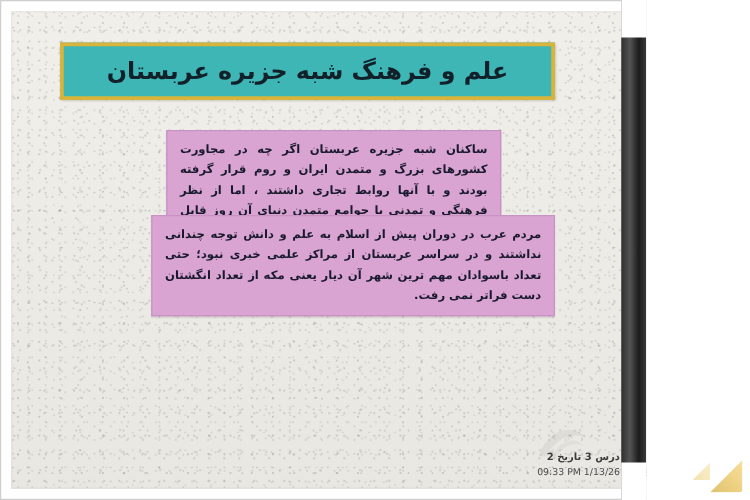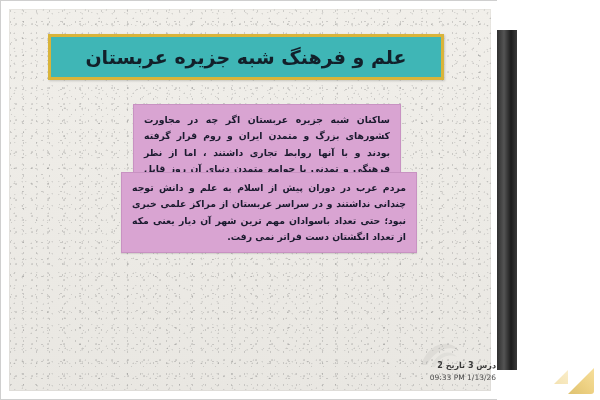--- a/index.html
+++ b/index.html
@@ -46,20 +46,21 @@
       radial-gradient(circle at 73% 74%, rgba(110,110,110,0.28) 0.7px, transparent 0.9px),
       radial-gradient(circle at 88% 40%, rgba(130,130,130,0.24) 0.6px, transparent 0.9px),
       radial-gradient(circle at 21% 86%, rgba(105,105,105,0.24) 0.7px, transparent 0.9px),
       radial-gradient(circle at 63% 8%,  rgba(125,125,125,0.22) 0.6px, transparent 0.9px),
       radial-gradient(circle at 44% 94%, rgba(115,115,115,0.24) 0.7px, transparent 0.9px),
       linear-gradient(0deg, #e9e7e2, #f1efea);
     background-size:
       13px 11px, 17px 15px, 11px 13px, 19px 17px,
       15px 12px, 12px 18px, 21px 14px, 16px 16px, 100% 100%;
     box-shadow: inset 0 0 0 1px rgba(0,0,0,0.04);
+    padding-left: 10px;
   }
 
   
   .spine {
     position: absolute;
     left: 497px;
     top: 0;
     width: 20px;
     height: 400px;
     background: linear-gradient(90deg,#2f2f2f 0%, #545454 35%, #1c1c1c 70%, #3a3a3a 100%);
@@ -142,21 +143,21 @@
     color: #1a1a2e;
     direction: rtl;
     text-align: justify;
     font-size: 9.3px;
     line-height: 1.75;
     font-weight: bold;
     font-family: "DejaVu Sans", sans-serif;
     box-shadow: 0 1px 1px rgba(0,0,0,0.10);
   }
   #para-1 { left: 124px; top: 95px;  width: 268px; }
-  #para-2 { left: 112px; top: 163px; width: 296px; }
+  #para-2 { left: 112px; top: 163px; width: 323px; }
   #para-3 { left: 100px; top: 231px; width: 320px; }
 
   
   .footer-lesson {
     position: absolute;
     right: 104px;
     bottom: 30px;
     font-size: 8px;
     font-weight: bold;
     color: #3a3a3a;

